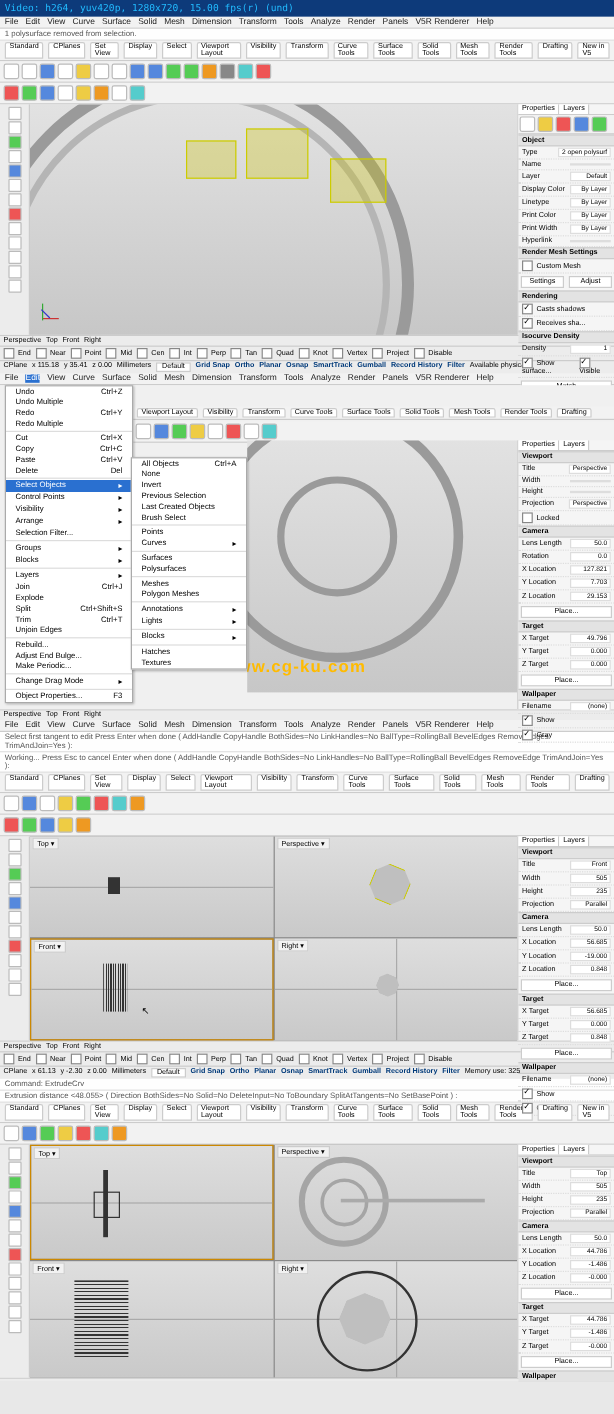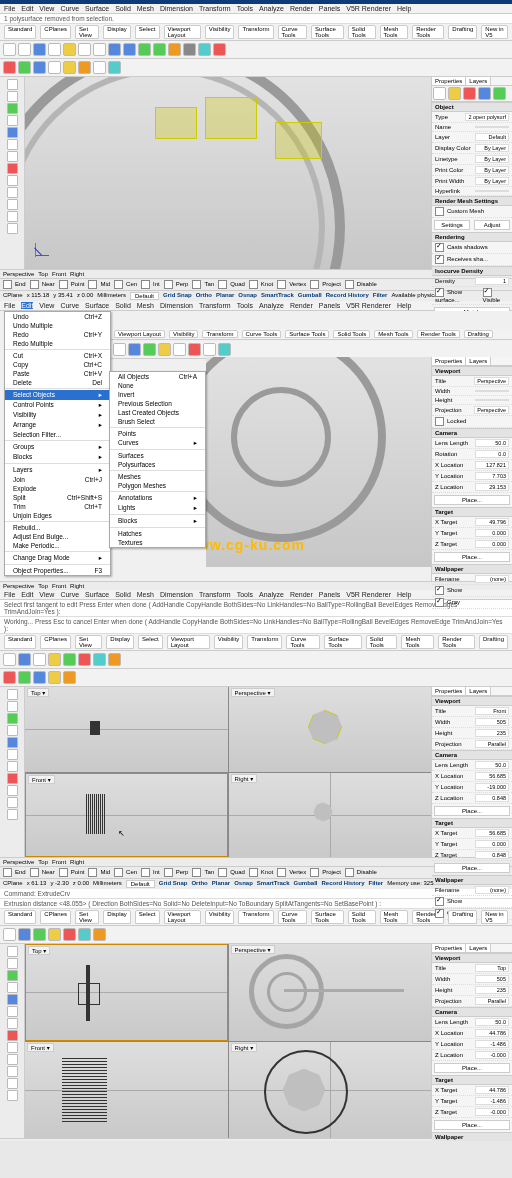--- a/index.html
+++ b/index.html
@@ -47,20 +47,21 @@
 .hline{position:absolute;height:1px;background:#aaa;left:0;right:0}
 .vline{position:absolute;width:1px;background:#aaa;top:0;bottom:0}
 .octa{position:absolute;width:30px;height:30px;background:#bfbfbf;transform:rotate(22.5deg);clip-path:polygon(30% 0,70% 0,100% 30%,100% 70%,70% 100%,30% 100%,0 70%,0 30%)}
 .octay{border:1px solid #aaa;}
 .wheelsm{position:absolute;border-radius:50%;border:5px solid #a5a5a5;box-sizing:border-box}
 </style>
 </head>
 <body>
 
 <div class="meta">
+  <div><span class="vd">Video:</span> <span class="vd">h264, yuv420p, 1280x720, 15.00 fps(r) (und)</span></div>
 </div>
 
 <div class="menubar">
   <span>File</span>
   <span>Edit</span>
   <span>View</span>
   <span>Curve</span>
   <span>Surface</span>
   <span>Solid</span>
   <span>Mesh</span>

